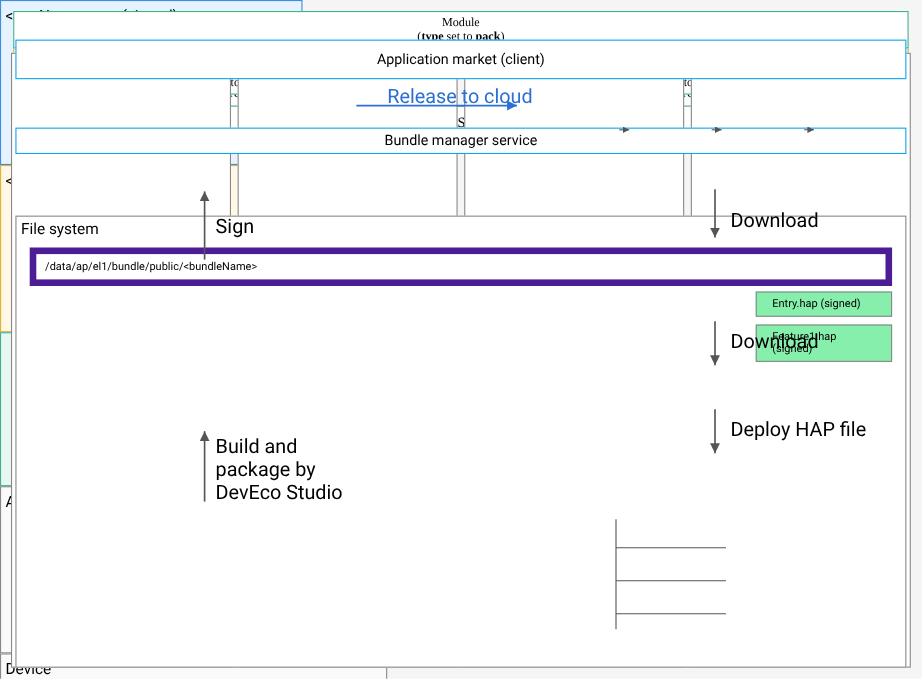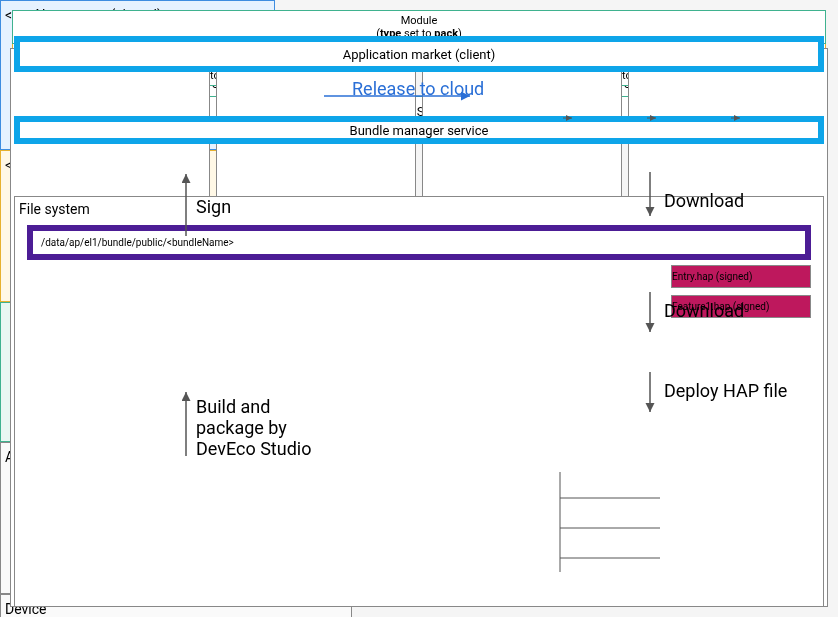--- a/index.html
+++ b/index.html
@@ -14,33 +14,33 @@
 .panel-app .tbox { border-color: #e7b12e; }
 
 .panel-module { left: 48px; top: 456px; width: 275px; height: 140px; border: 1.5px solid #3fb28f; background: #e9f7f2; }
 .panel-module .tbox { border-color: #3fb28f; }
 
 .panel-cloud { left: 474px; top: 20px; width: 352px; height: 152px; border: 1.5px solid #888; background: #fafafa; }
 .panel-device { left: 474px; top: 220px; width: 352px; height: 376px; border: 1.5px solid #888; background: #fafafa; }
 
 .title { text-align: left; font-size: 14px; padding: 6px 4px 4px; }
 
-.row { position: absolute; left: 0; right: 0; display: flex; gap: 10px; padding: 0 12px; }
+.row { position: absolute; left: 0; right: 0; display: flex; gap: 10px; padding: 0 12px; font-family: Liberation Serif, serif; }
 .row .tbox { flex: 1; }
 
 
 .cloud-steps { position: absolute; top: 48px; left: 10px; right: 10px; bottom: 10px; display: flex; gap: 6px; }
 .cloud-steps .step { flex: 1; border: 1px solid #888; background: #fff; font-size: 10px; display: flex; align-items: center; justify-content: center; text-align: center; padding: 4px; position: relative; }
 
 
-.dev-inner { position: absolute; left: 14px; right: 14px; border: 6px solid #0ea5e9; background: #fff; text-align: center; font-size: 13px; display: flex; align-items: center; justify-content: center; padding: 8px 6px; }
+.dev-inner { position: absolute; left: 14px; right: 14px; border: 1px solid #0ea5e9; background: #fff; text-align: center; font-size: 13px; display: flex; align-items: center; justify-content: center; padding: 8px 6px; }
 
 .fs-panel { position: absolute; left: 14px; right: 14px; top: 196px; bottom: 10px; border: 1px solid #888; background: #fff; }
 .fs-path { position: absolute; top: 28px; left: 12px; right: 12px; border: 6px solid #4c1d95; font-size: 10px; padding: 6px 8px; background: #fff; }
-.fs-file { position: absolute; right: 12px; width: 140px; border: 1px solid #888; font-size: 10px; padding: 5px 0; background: #be185d; }
+.fs-file { position: absolute; right: 12px; width: 124px; border: 1px solid #888; font-size: 10px; padding: 5px 14px; background: #86efac; }
 
 
 .lbl { position: absolute; font-size: 18px; white-space: nowrap; }
 .arrow-color { color: #2a6fd6; }
 
 
 svg.arrows { position: absolute; left: 0; top: 0; width: 838px; height: 617px; pointer-events: none; }
 </style>
 </head>
 <body>

